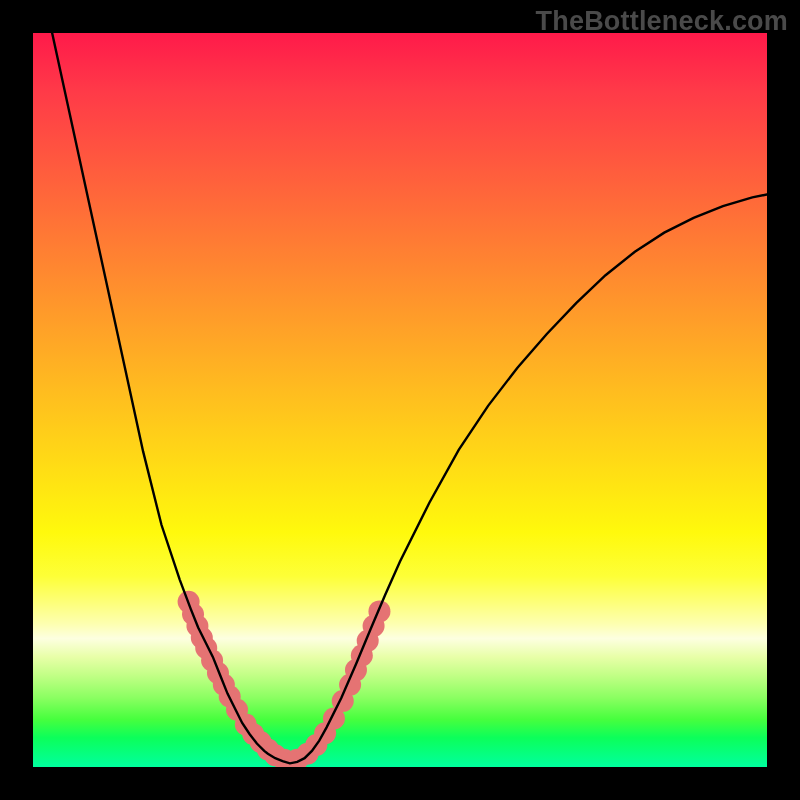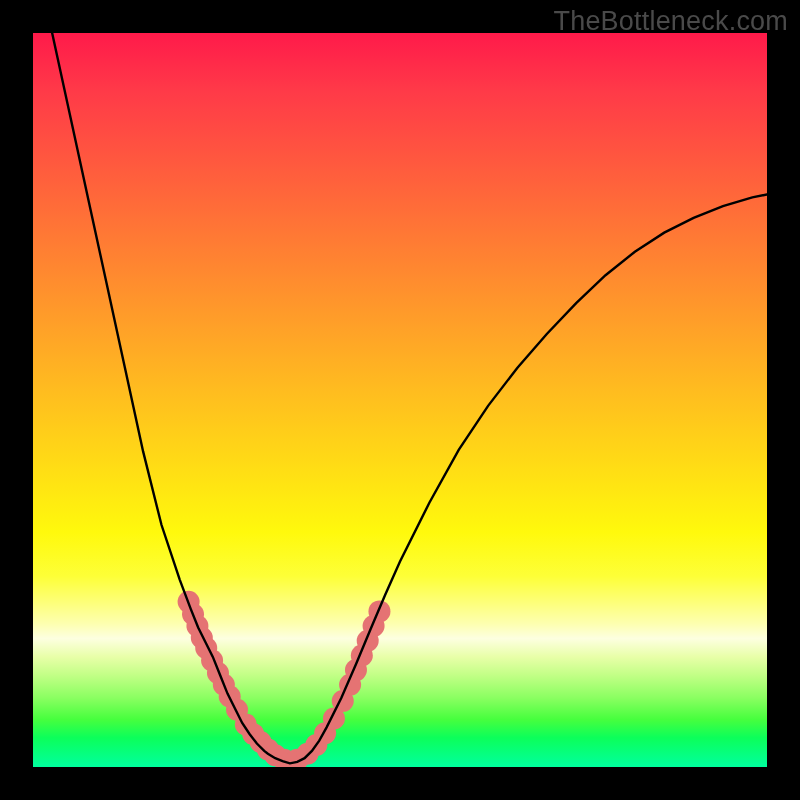--- a/index.html
+++ b/index.html
@@ -45,21 +45,21 @@
       #0cff5a 96%,
       #00ff9e 100%
     );
   }
   .watermark {
     position: absolute;
     top: 6px;
     right: 12px;
     color: #4a4a4a;
     font-size: 27px;
-    font-weight: 400;
+    font-weight: 700;
     letter-spacing: 0.2px;
     user-select: none;
   }
   svg.curve {
     position: absolute;
     top: 0;
     left: 0;
     width: 734px;
     height: 734px;
   }

